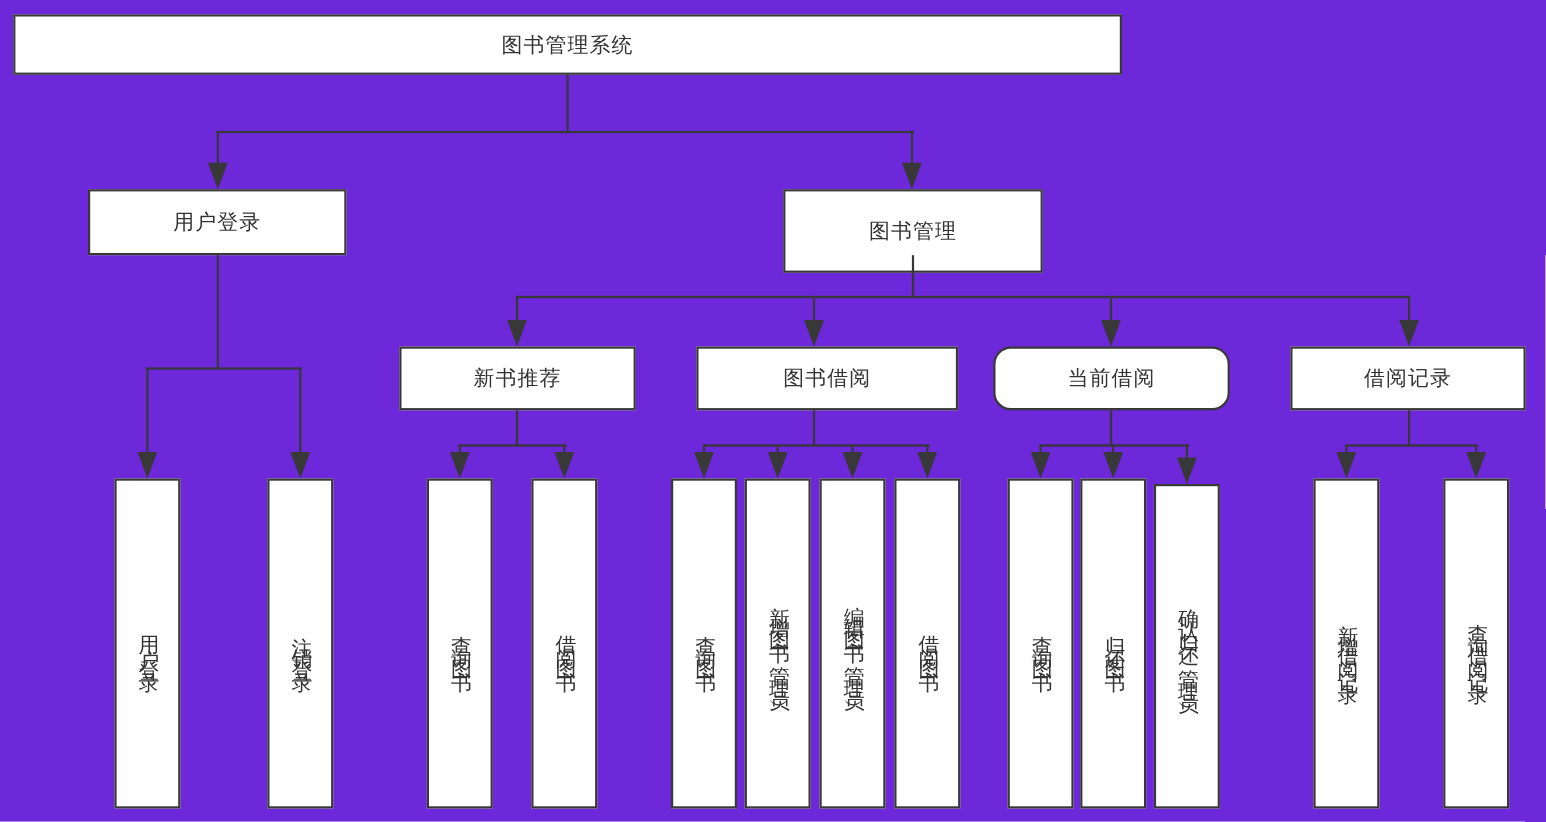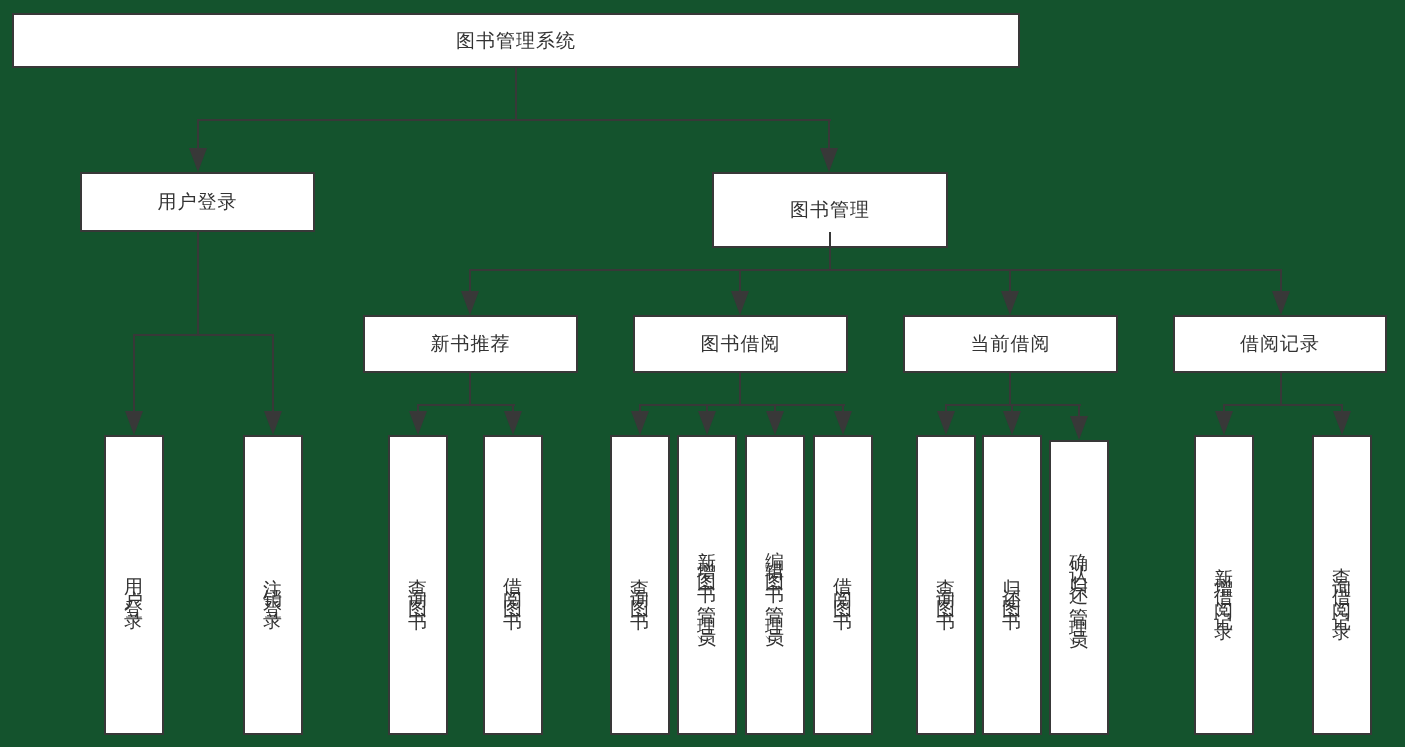--- a/index.html
+++ b/index.html
@@ -1,19 +1,19 @@
 <!DOCTYPE html>
 <html><head>
 <meta charset="utf-8">
 <style>
   * { margin:0; padding:0; box-sizing:border-box; }
   html,body { background:#ffffff; }
   .canvas {
-    position:relative; width:1405px; height:747px; background:#14532d;
-    font-family:Liberation Sans, sans-serif; color:#333333;
+    position:relative; width:1405px; height:747px; background:#6d28d9;
+    font-family:Liberation Mono, monospace; color:#333333;
     overflow:hidden;
   }
   .box {
     position:absolute; background:#ffffff; border:2px solid #383838;
     display:flex; align-items:center; justify-content:center;
   }
   .hdr { font-size:19px; letter-spacing:1px; color:#333333; }
   .leaf span.vtext {
     writing-mode:vertical-rl; text-orientation:mixed;
     font-size:19px; line-height:1; letter-spacing:11px; color:#333333;
@@ -68,24 +68,24 @@
   <div class="vl" style="left:1009px;top:269px;height:24px;"></div>
   <div class="vl" style="left:1280px;top:269px;height:24px;"></div>
   <div class="ar" style="left:461px;top:291px;"></div>
   <div class="ar" style="left:731px;top:291px;"></div>
   <div class="ar" style="left:1001px;top:291px;"></div>
   <div class="ar" style="left:1272px;top:291px;"></div>
 
   <div class="box" style="left:363px;top:315px;width:215px;height:58px;justify-content:center;">
     <span class="hdr">新书推荐</span>
   </div>
-  <div class="box" style="left:633px;top:315px;width:215px;height:58px;">
+  <div class="box" style="left:633px;top:315px;width:238px;height:58px;">
     <span class="hdr">图书借阅</span>
   </div>
-  <div class="box" style="left:903px;top:315px;width:215px;height:58px;">
+  <div class="box" style="left:903px;top:315px;width:215px;height:58px;border-radius:16px;">
     <span class="hdr">当前借阅</span>
   </div>
   <div class="box" style="left:1173px;top:315px;width:214px;height:58px;">
     <span class="hdr">借阅记录</span>
   </div>
 
   <div class="vl" style="left:469px;top:373px;height:33px;"></div>
   <div class="hl" style="left:417px;top:404px;width:98px;"></div>
   <div class="vl" style="left:417px;top:404px;height:10px;"></div>
   <div class="vl" style="left:512px;top:404px;height:10px;"></div>

